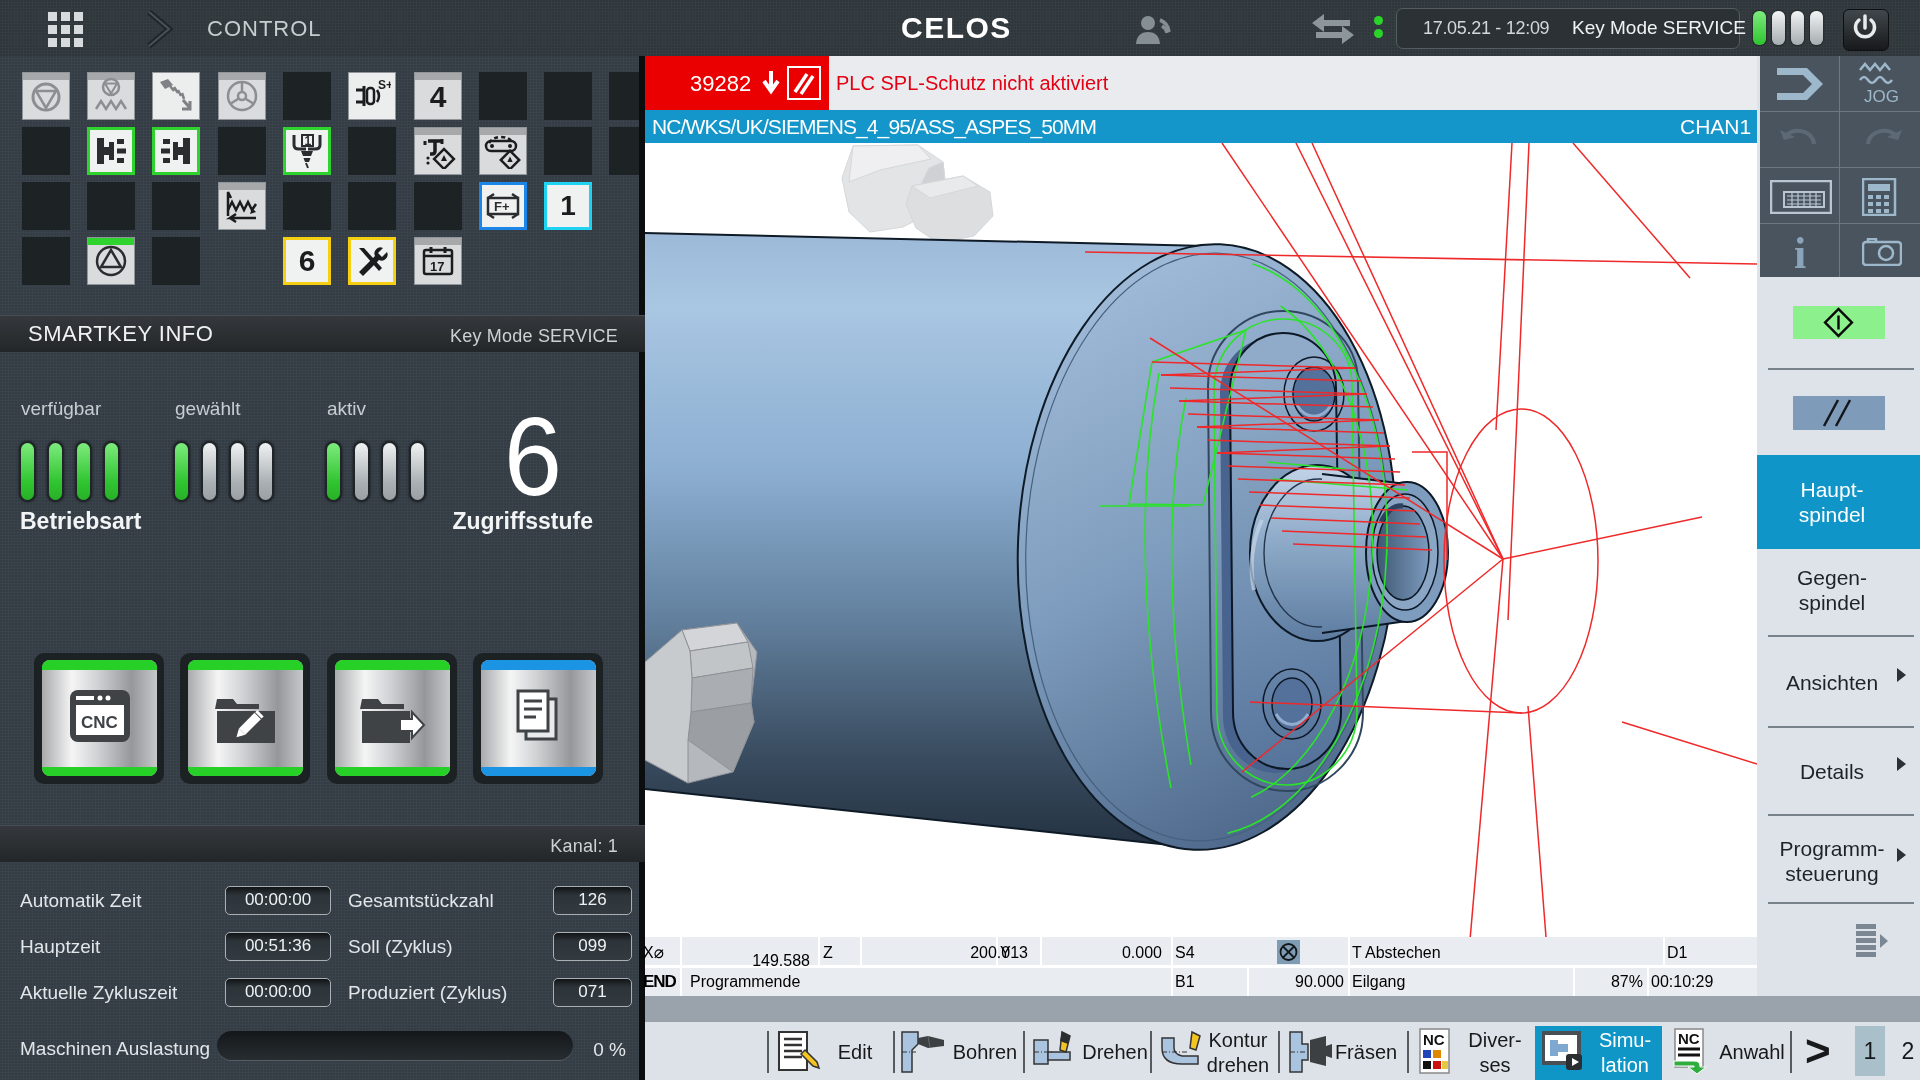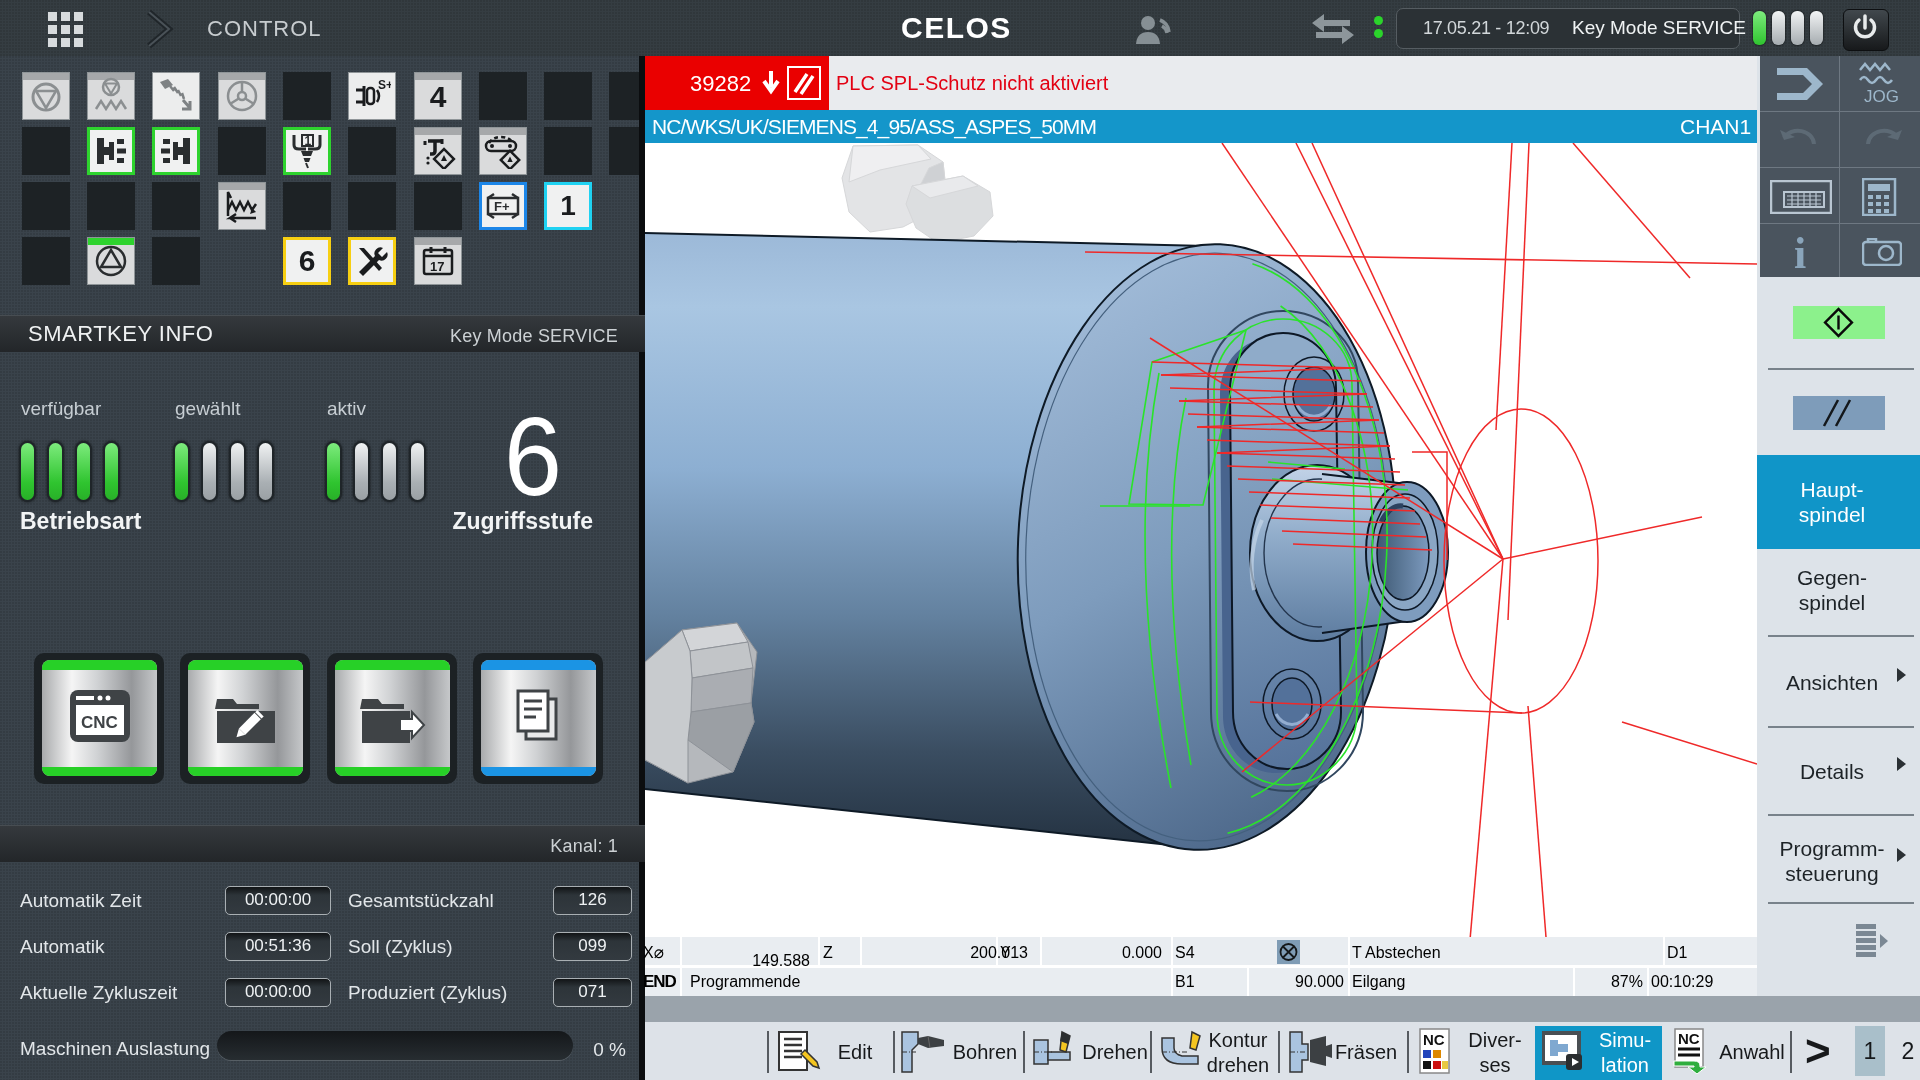--- a/index.html
+++ b/index.html
@@ -345,21 +345,21 @@
   <rect x="6" y="2" width="30" height="40" fill="#fff" stroke="#3f4346" stroke-width="3"></rect>
   <path d="M12,12 h18 M12,20 h18 M12,28 h12" stroke="#3f4346" stroke-width="3"></path>
  </svg>
 </div>
     </div>
 
 <div class="hdr" style="top:825px">
       <span class="r">Kanal: 1</span>
     </div>
 <div class="clabel" style="left:20px;top:890px">Automatik Zeit</div>
-<div class="clabel" style="left:20px;top:936px">Automatik</div>
+<div class="clabel" style="left:20px;top:936px">Hauptzeit</div>
 <div class="clabel" style="left:20px;top:982px">Aktuelle Zykluszeit</div>
 <div class="clabel" style="left:348px;top:890px">Gesamtstückzahl</div>
 <div class="clabel" style="left:348px;top:936px">Soll (Zyklus)</div>
 <div class="clabel" style="left:348px;top:982px">Produziert (Zyklus)</div>
 <div class="vbox" style="left:225px;top:886px">00:00:00</div>
 <div class="vbox" style="left:225px;top:932px">00:51:36</div>
 <div class="vbox" style="left:225px;top:978px">00:00:00</div>
 <div class="vbox sm" style="left:553px;top:886px">126</div>
 <div class="vbox sm" style="left:553px;top:932px">099</div>
 <div class="vbox sm" style="left:553px;top:978px">071</div>

